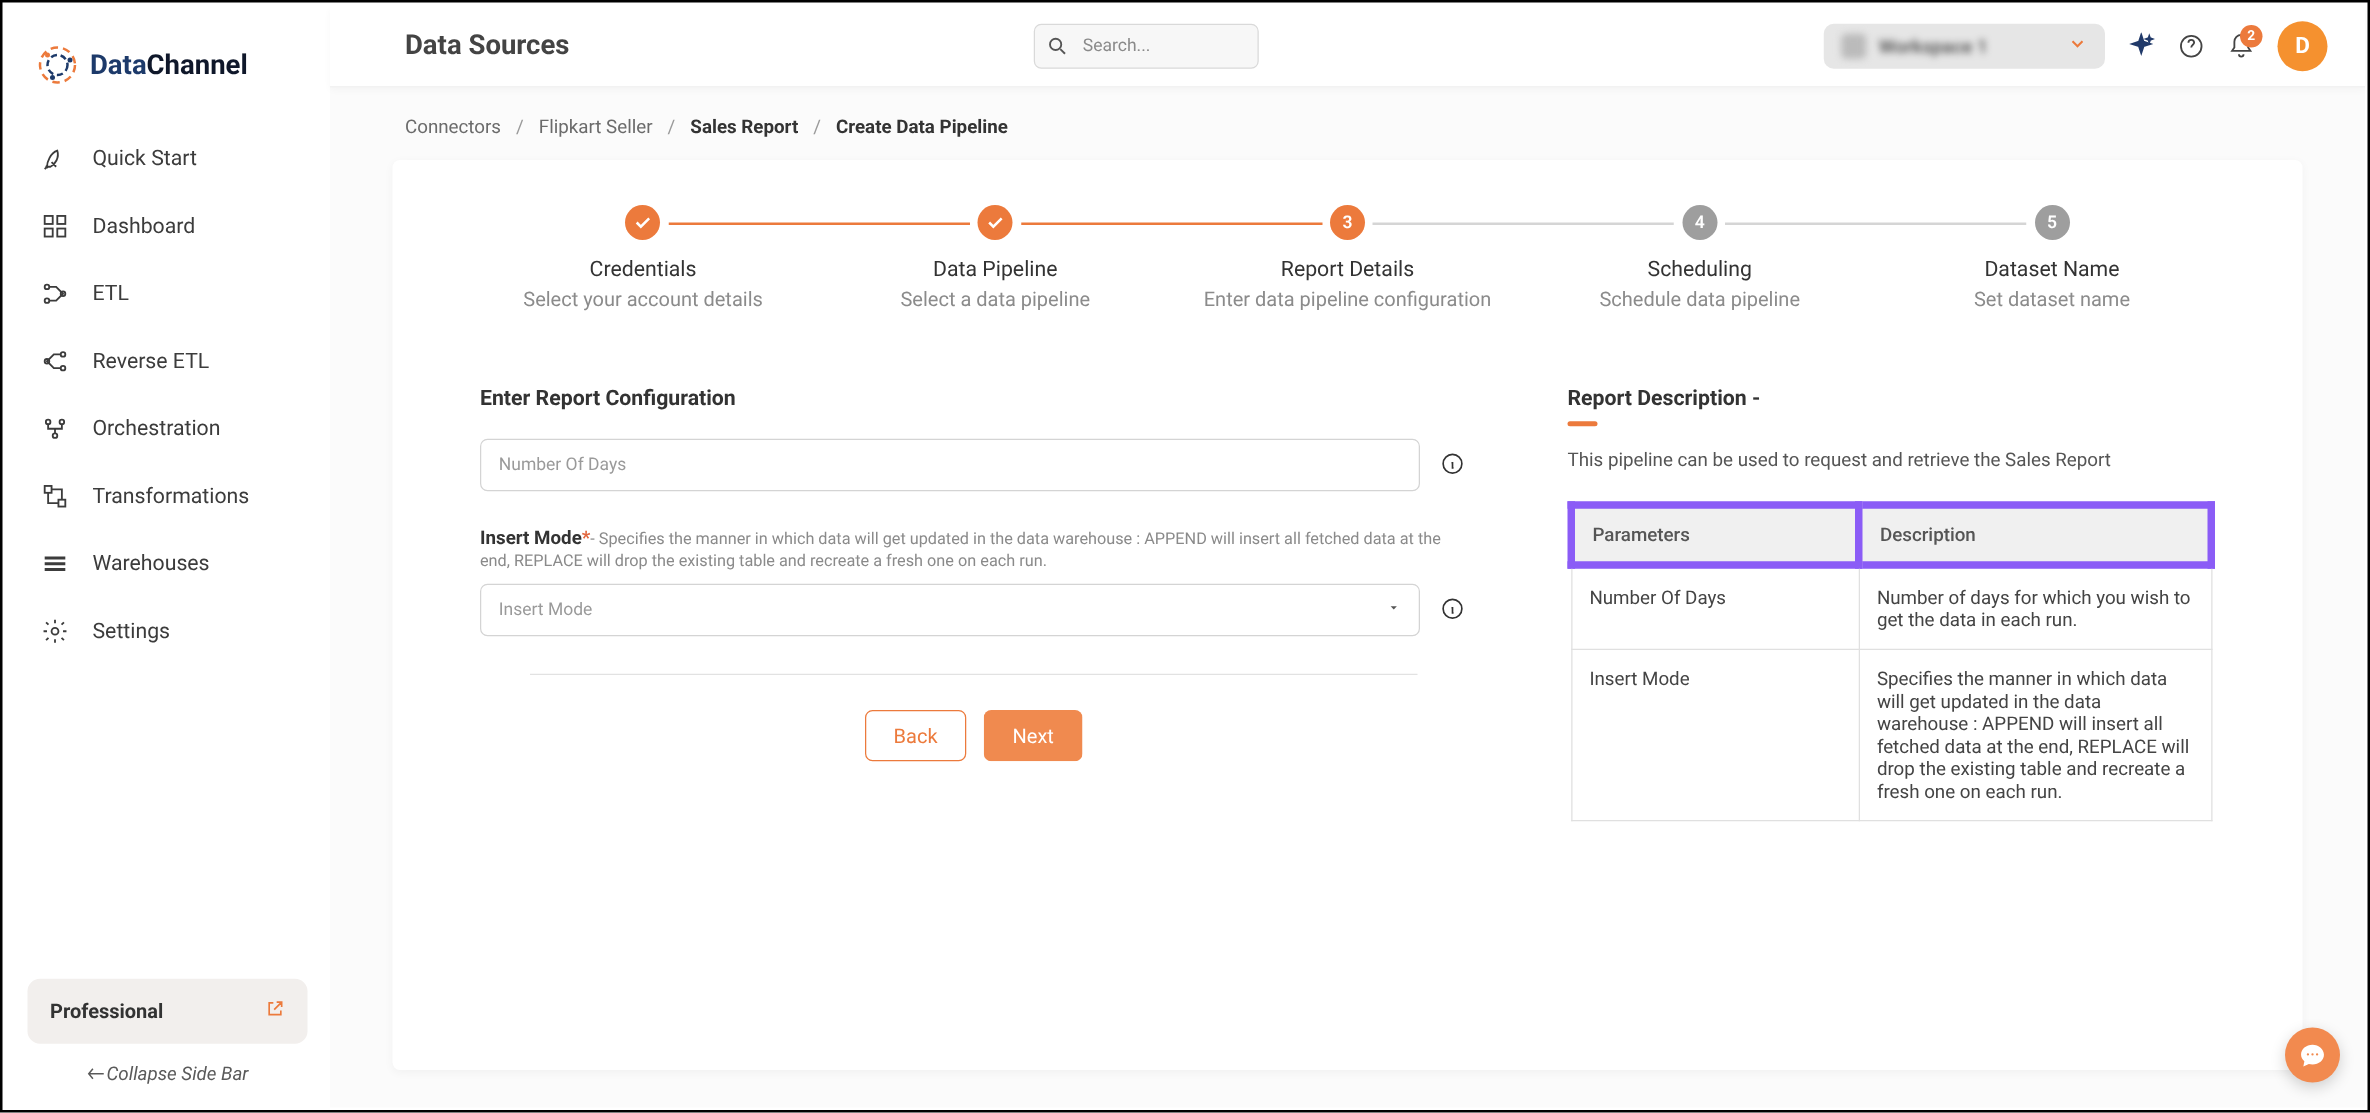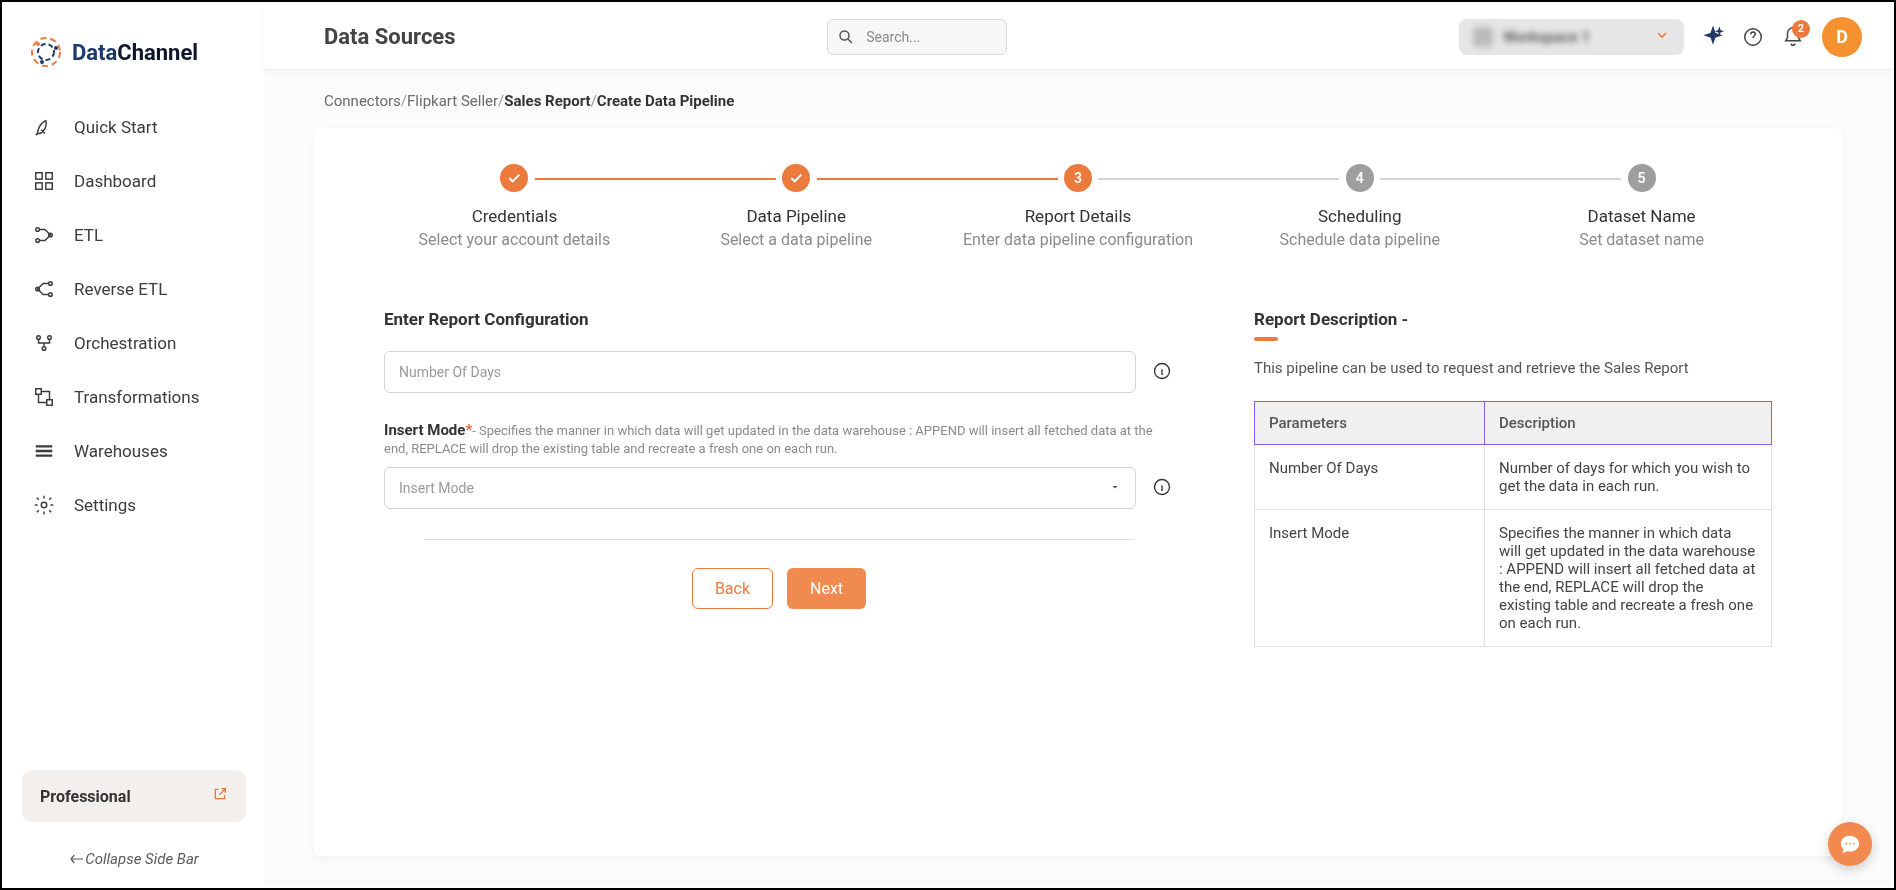--- a/index.html
+++ b/index.html
@@ -13,21 +13,21 @@
   .logo-text { font-size: 22px; font-weight: 700; }
   .logo-text .data { color: #1d3a6a; }
   .logo-text .channel { color: #0f172a; }
 
   .nav { flex: 1; padding: 0 18px; }
   .nav-item { display: flex; align-items: center; gap: 18px; padding: 15px 10px; color: #3c3c3c; font-size: 17px; cursor: pointer; border-radius: 8px; }
   .nav-icon { width: 24px; height: 24px; display: flex; align-items: center; justify-content: center; color: #3c3c3c; }
   .nav-icon svg { width: 22px; height: 22px; stroke: #3c3c3c; fill: none; stroke-width: 1.6; }
 
   .sidebar-bottom { padding: 14px 18px 18px 18px; }
-  .plan-card { background: #f2efed; border-radius: 10px; padding: 16px 18px; display: flex; align-items: center; justify-content: space-between; margin-bottom: 28px; }
+  .plan-card { background: #f2efed; border-radius: 10px; padding: 16px 18px; display: flex; align-items: flex-start; justify-content: space-between; margin-bottom: 15px; }
   .plan-card span { font-weight: 700; color: #333; font-size: 16px; }
   .plan-card .ext { color: #ec7a3c; }
   .collapse-row { display: flex; align-items: center; justify-content: center; gap: 0; color: #5a5a5a; font-size: 15px; cursor: pointer; font-style: italic; }
   .collapse-row svg { width: 16px; height: 14px; stroke: #5a5a5a; fill: none; stroke-width: 1.8; }
 
   
   .main { position: absolute; left: 262px; right: 2px; top: 2px; bottom: 2px; background: #fbfbfb; display: flex; flex-direction: column; }
   .topbar { height: 66px; background: #fff; display: flex; align-items: center; padding: 0 30px 0 60px; border-bottom: 1px solid #eee; box-shadow: 0 3px 6px rgba(0,0,0,0.03); gap: 16px; }
   .page-title { font-size: 22px; font-weight: 700; color: #444; }
   .search-wrap { margin-left: auto; margin-right: auto; position: relative; transform: translateX(-40px); }
@@ -42,21 +42,21 @@
   .workspace-drop .ws-label { color: #555; font-size: 15px; font-weight: 600; }
   .workspace-drop .chev { color: #ec7a3c; }
   .top-ic { width: 22px; height: 22px; color: #444; cursor: pointer; position: relative; display:flex; align-items:center; justify-content:center; }
   .top-ic svg { width: 22px; height: 22px; stroke: #444; fill: none; stroke-width: 1.6; }
   .sparkle svg { stroke: #213a6a; fill: #213a6a; }
   .bell-wrap { position: relative; }
   .badge { position: absolute; top: -6px; right: -6px; background: #ec7a3c; color: #fff; font-size: 11px; width: 18px; height: 18px; border-radius: 50%; display: flex; align-items: center; justify-content: center; font-weight: 700; }
   .avatar { width: 40px; height: 40px; border-radius: 50%; background: #f5912f; color: #fff; font-weight: 700; display: flex; align-items: center; justify-content: center; font-size: 18px; cursor: pointer; }
 
   
-  .crumbs { padding: 22px 60px 18px 60px; font-size: 15px; color: #6b6b6b; display: flex; gap: 0; align-items: center; }
+  .crumbs { padding: 22px 60px 18px 60px; font-size: 15px; color: #6b6b6b; display: flex; gap: 12px; align-items: center; }
   .crumbs .sep { color: #9a9a9a; }
   .crumbs .crumb { cursor: pointer; }
   .crumbs .crumb.strong { font-weight: 700; color: #333; }
 
   
   .panel { margin: 0 50px 30px 50px; background: #fff; border-radius: 6px; box-shadow: 0 2px 8px rgba(0,0,0,0.04); padding: 36px 70px 54px 70px; flex: 1; overflow: auto; }
 
   
   .stepper { display: flex; align-items: flex-start; justify-content: space-between; position: relative; margin: 0 10px 60px 10px; }
   .step { flex: 1; text-align: center; position: relative; }
@@ -86,21 +86,21 @@
 
   .btn-row { display: flex; justify-content: center; gap: 14px; }
   .btn { padding: 10px 22px; border-radius: 6px; font-size: 16px; cursor: pointer; border: 1px solid transparent; }
   .btn-outline { background: #fff; border-color: #ec7a3c; color: #ec7a3c; }
   .btn-primary { background: #f08a4f; color: #fff; }
 
   .desc-title { font-size: 17px; font-weight: 700; color: #333; margin-bottom: 8px; }
   .desc-underline { width: 24px; height: 4px; background: #ec7a3c; border-radius: 2px; margin-bottom: 18px; }
   .desc-text { font-size: 15px; color: #555; margin-bottom: 24px; }
   .param-table { width: 100%; border-collapse: collapse; border: 1px solid #e0e0e0; font-size: 15px; }
-  .param-table th { background: #f0f0f0; text-align: left; padding: 12px 14px; font-weight: 500; color: #555; border: 1px solid #8b5cf6; }
+  .param-table th { background: #f0f0f0; text-align: left; padding: 12px 14px; font-weight: 500; color: #555; border: 6px solid #8b5cf6; }
   .param-table td { padding: 14px; color: #444; border: 1px solid #e0e0e0; vertical-align: top; }
   .param-table td:first-child { width: 230px; }
 
   
   .chat-fab { position: absolute; right: 22px; bottom: 22px; width: 44px; height: 44px; border-radius: 50%; background: #f28a4f; display: flex; align-items: center; justify-content: center; box-shadow: 0 4px 12px rgba(0,0,0,0.18); cursor: pointer; }
   .chat-fab svg { width: 22px; height: 22px; fill: #fff; }
 
   .check svg { width: 16px; height: 16px; stroke: #fff; fill: none; stroke-width: 3; }
 </style>
 </head>

